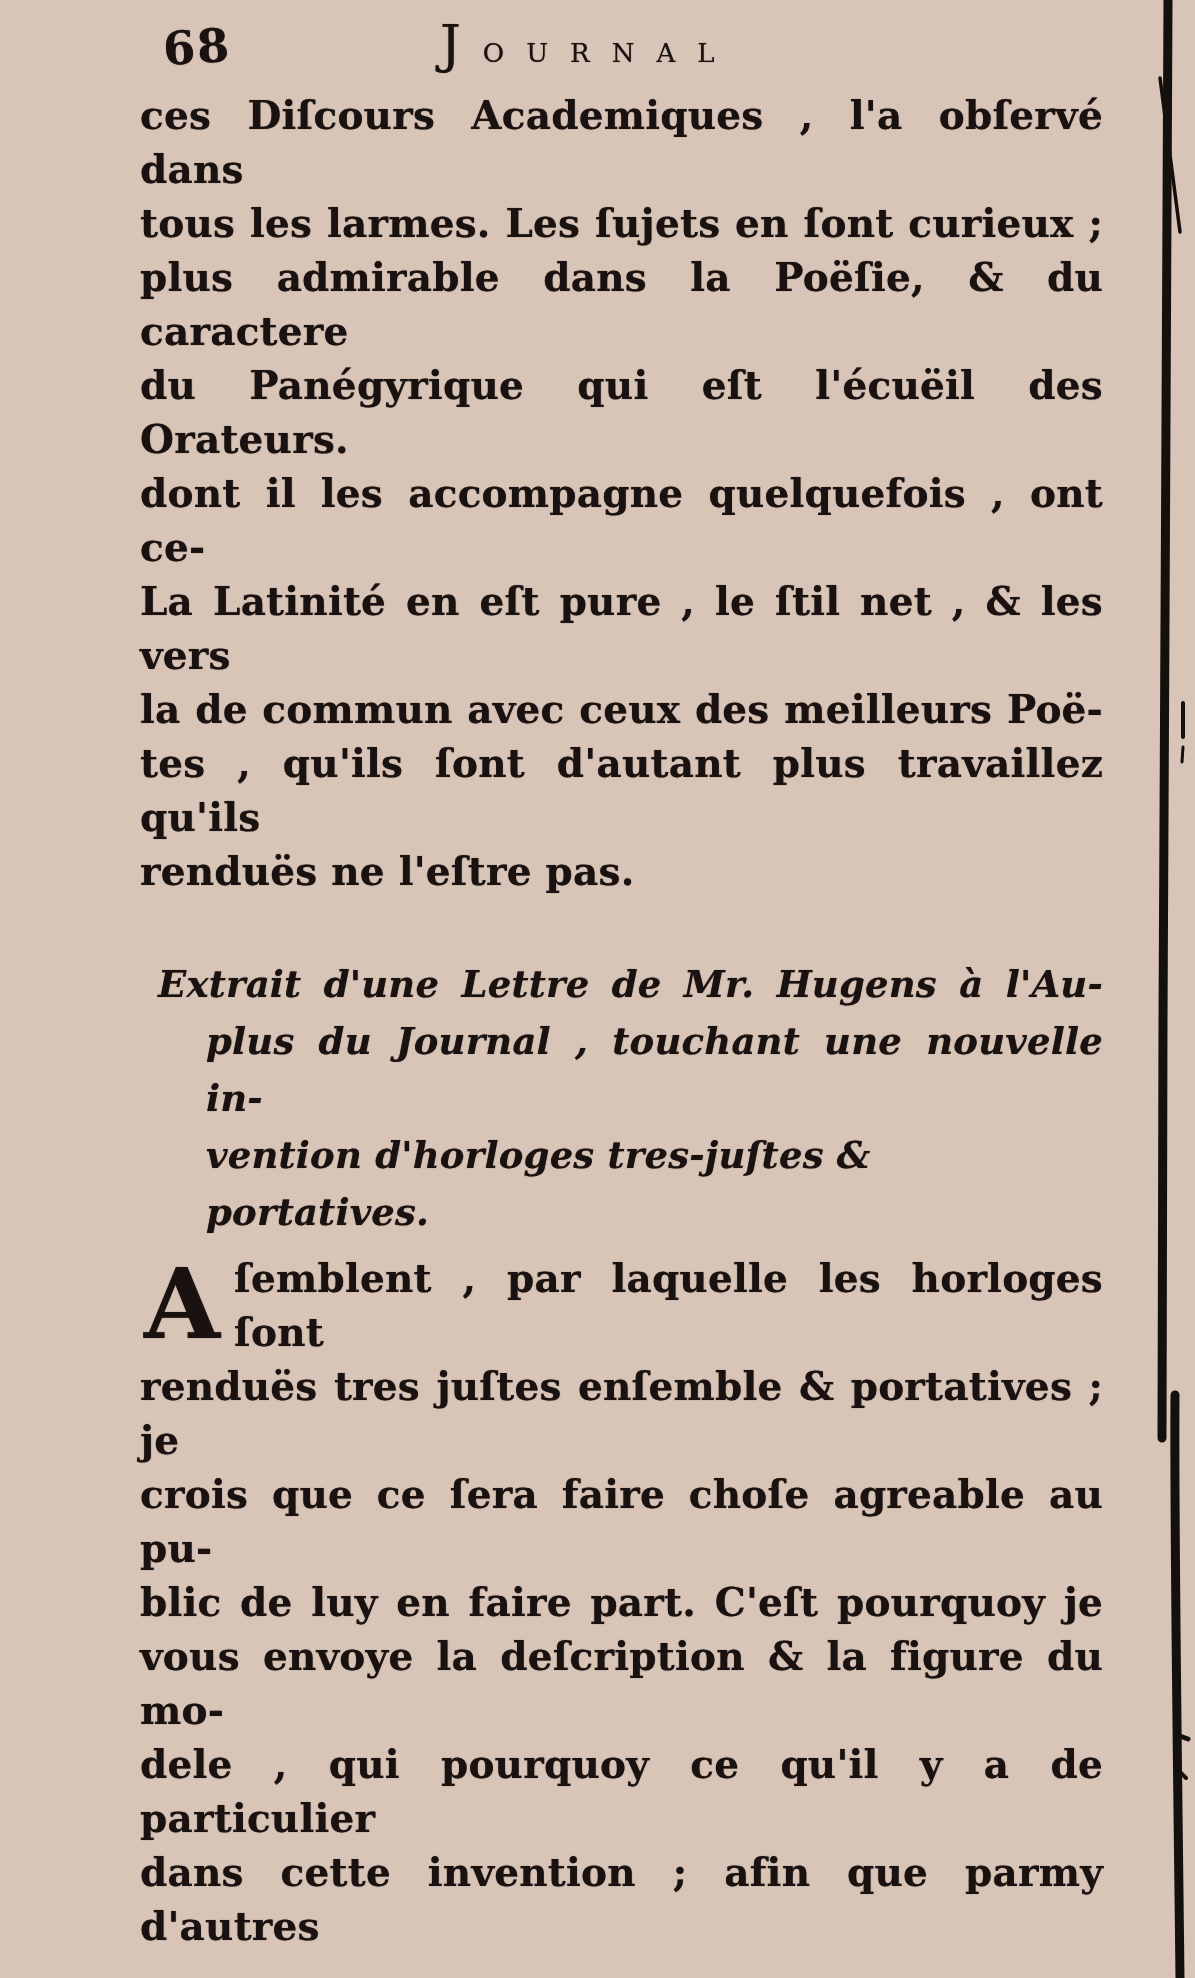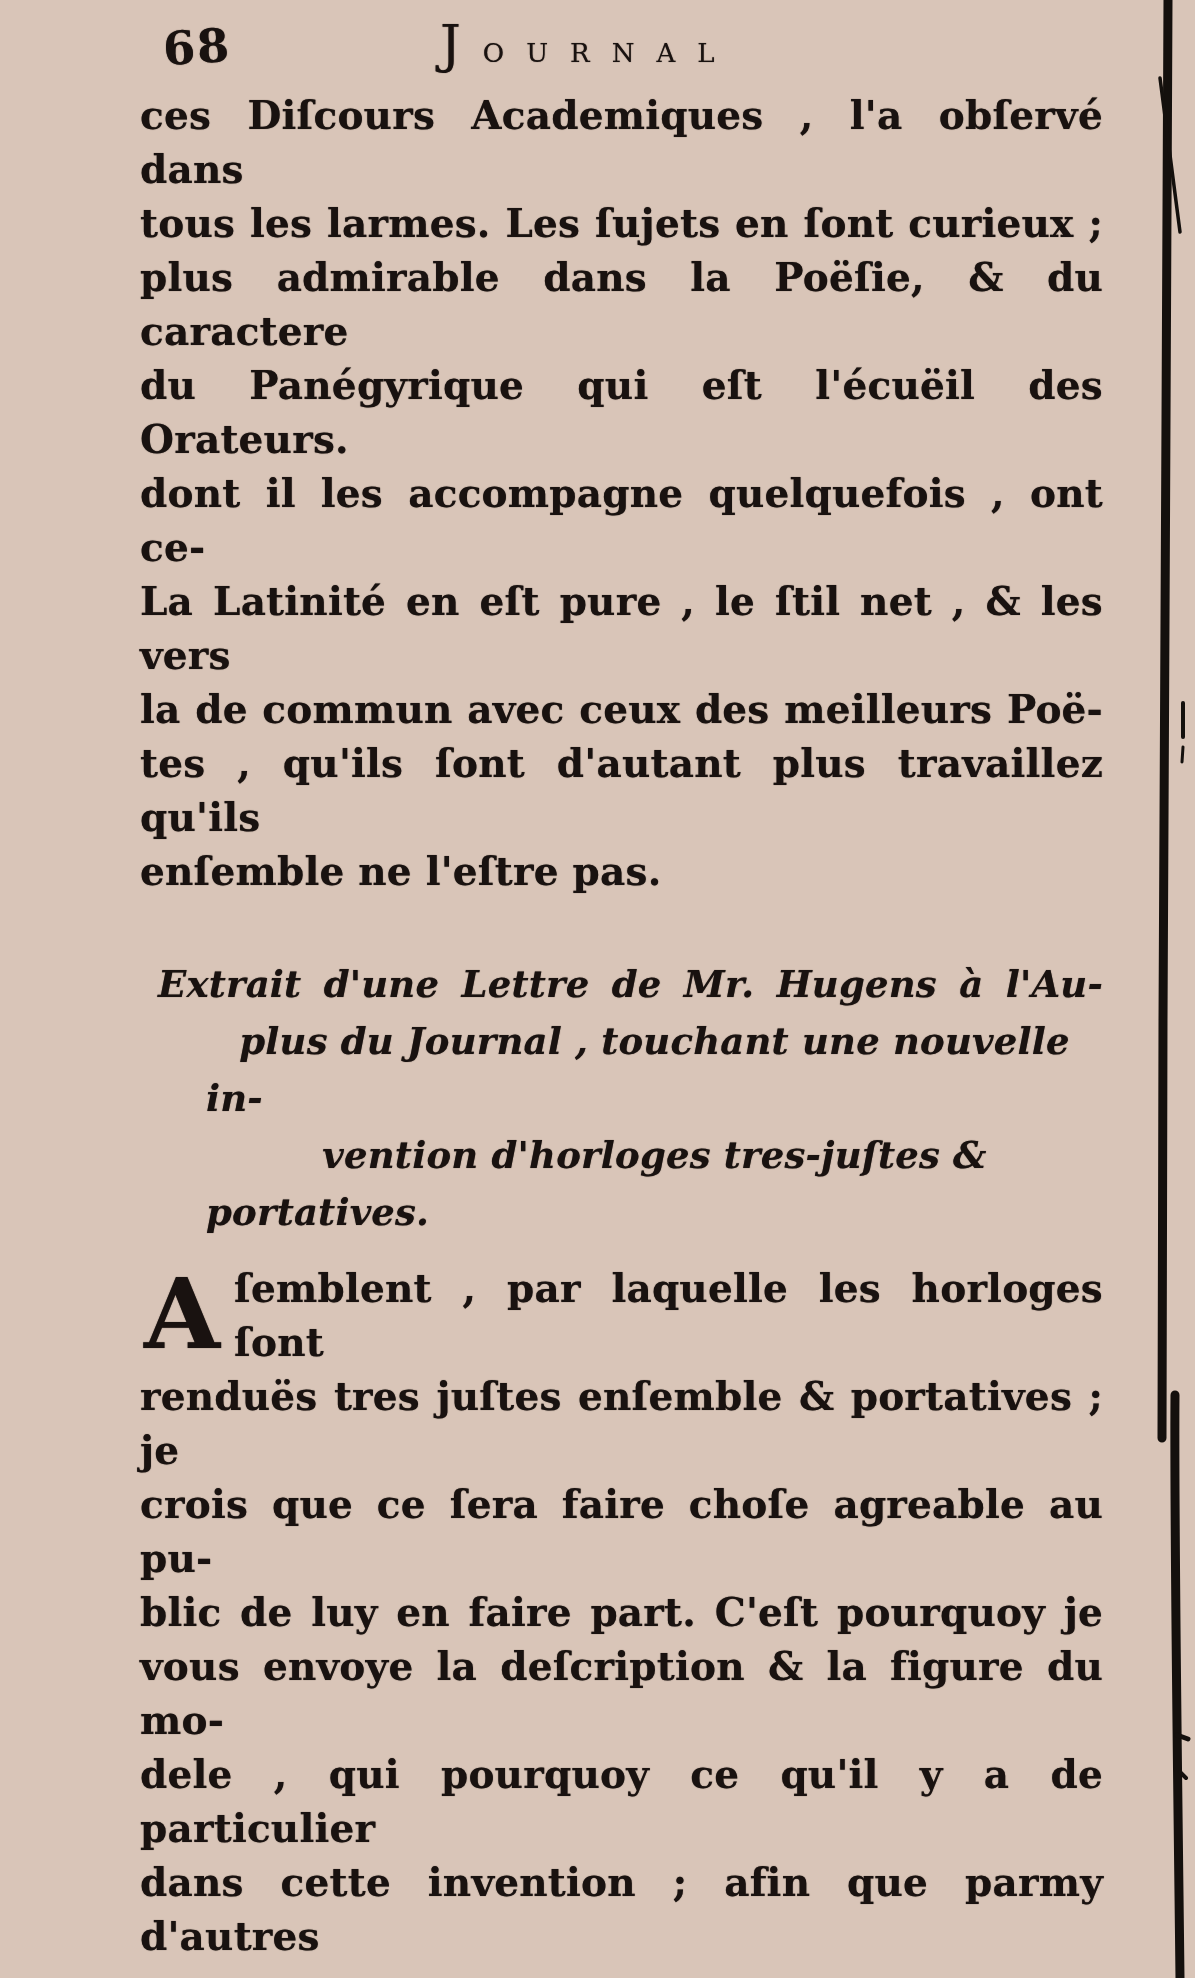--- a/index.html
+++ b/index.html
@@ -61,27 +61,26 @@
     text-align-last: justify;
     letter-spacing: 0.2px;
     text-shadow: 0 0 1px rgba(25,15,8,0.65);
   }
   .line.last {
     text-align: left;
     text-align-last: left;
   }
   .heading {
     margin-top: 58px;
-    margin-bottom: 20px;
+    margin-bottom: 10px;
   }
   .heading .line {
     font-style: italic;
     font-size: 37px;
     line-height: 57px;
-    text-align: center;
   }
   .heading .h-first { margin-left: 18px; }
   .heading .h-rest  { margin-left: 66px; }
   .heading .line.last { text-align-last: left; }
   .para2 { margin-top: 2px; }
   .dropcap {
     float: left;
     font-size: 98px;
     line-height: 102px;
     font-weight: bold;
@@ -112,21 +111,21 @@
 
     <div class="para1">
       <div class="line">ces Diſcours Academiques , l'a obſervé dans</div>
       <div class="line">tous les larmes. Les ſujets en ſont curieux ;</div>
       <div class="line">plus admirable dans la Poëſie, &amp; du caractere</div>
       <div class="line">du Panégyrique qui eſt l'écuëil des Orateurs.</div>
       <div class="line">dont il les accompagne quelquefois , ont ce-</div>
       <div class="line">La Latinité en eſt pure , le ſtil net , &amp; les vers</div>
       <div class="line">la de commun avec ceux des meilleurs Poë-</div>
       <div class="line">tes , qu'ils ſont d'autant plus travaillez qu'ils</div>
-      <div class="line last">enſemble ne l'eſtre pas.</div>
+      <div class="line last">renduës ne l'eſtre pas.</div>
     </div>
 
     <div class="heading">
       <div class="line h-first">Extrait d'une Lettre de Mr. Hugens à l'Au-</div>
       <div class="line h-rest">plus du Journal , touchant une nouvelle in-</div>
       <div class="line h-rest last">vention d'horloges tres-juſtes &amp; portatives.</div>
     </div>
 
     <div class="para2">
       <div class="dropcap">A</div>

